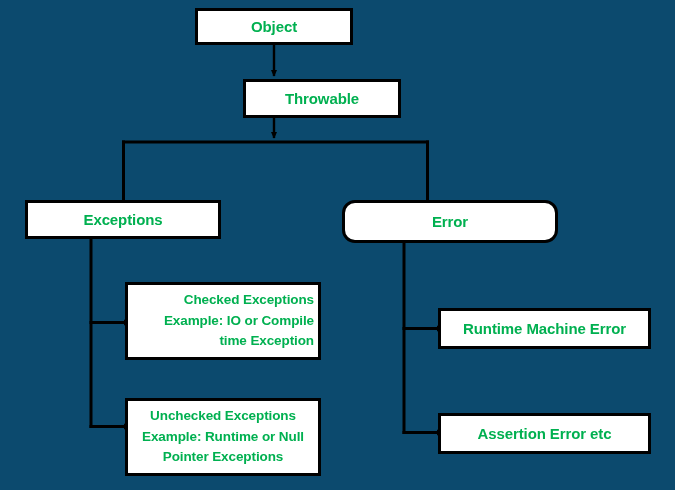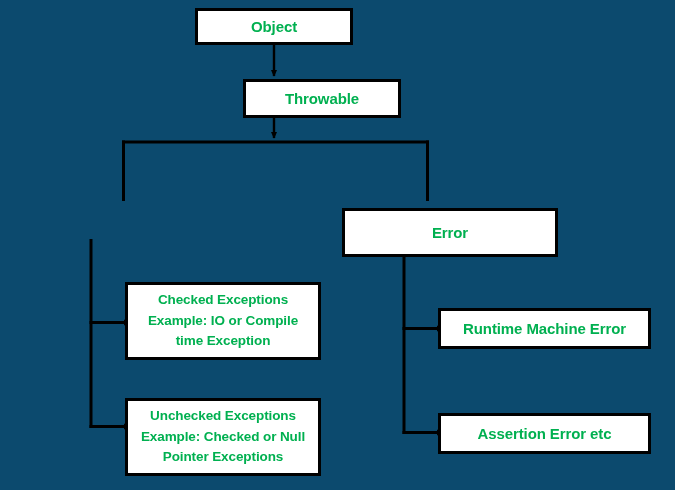--- a/index.html
+++ b/index.html
@@ -50,22 +50,22 @@
     font-size: 15px;
   }
   .node-multi {
     font-size: 13.5px;
     line-height: 1.55;
   }
   
   #node-object      { left: 195px; top: 8px;   width: 158px; height: 37px; }
   #node-throwable   { left: 195px; top: 79px;  width: 158px; height: 39px; margin-left: 48px; }
   #node-exceptions  { left: 25px;  top: 200px; width: 196px; height: 39px; }
-  #node-error       { left: 342px; top: 208px; width: 216px; height: 49px; }
-  #node-checked     { left: 125px; top: 282px; width: 196px; height: 78px; }
+  #node-error       { left: 342px; top: 200px; width: 216px; height: 43px; border-radius: 13px; }
+  #node-checked     { left: 125px; top: 282px; width: 196px; height: 78px; text-align: right; }
   #node-unchecked   { left: 125px; top: 398px; width: 196px; height: 78px; }
   #node-vm-error    { left: 438px; top: 308px; width: 213px; height: 41px; }
   #node-assertion   { left: 438px; top: 413px; width: 213px; height: 41px; justify-content: flex-end; }
 </style>
 </head>
 <body>
 
 <div id="diagram-root">
 
   <svg id="connector-layer" width="675" height="490" viewBox="0 0 675 490" xmlns="http://www.w3.org/2000/svg">
@@ -103,34 +103,37 @@
   </svg>
 
   <div class="node node-single" id="node-object">
     <span class="node-label">Object</span>
   </div>
 
   <div class="node node-single" id="node-throwable">
     <span class="node-label">Throwable</span>
   </div>
 
+  <div class="node node-single" id="node-exceptions">
+    <span class="node-label">Exceptions</span>
+  </div>
 
   <div class="node node-single" id="node-error">
     <span class="node-label">Error</span>
   </div>
 
   <div class="node node-multi" id="node-checked">
     <span class="node-label">Checked Exceptions
 Example: IO or Compile
 time Exception</span>
   </div>
 
   <div class="node node-multi" id="node-unchecked">
     <span class="node-label">Unchecked Exceptions
-Example: Checked or Null
+Example: Runtime or Null
 Pointer Exceptions</span>
   </div>
 
   <div class="node node-single" id="node-vm-error">
     <span class="node-label">Runtime Machine Error</span>
   </div>
 
   <div class="node node-single" id="node-assertion">
     <span class="node-label">Assertion Error etc</span>
   </div>

